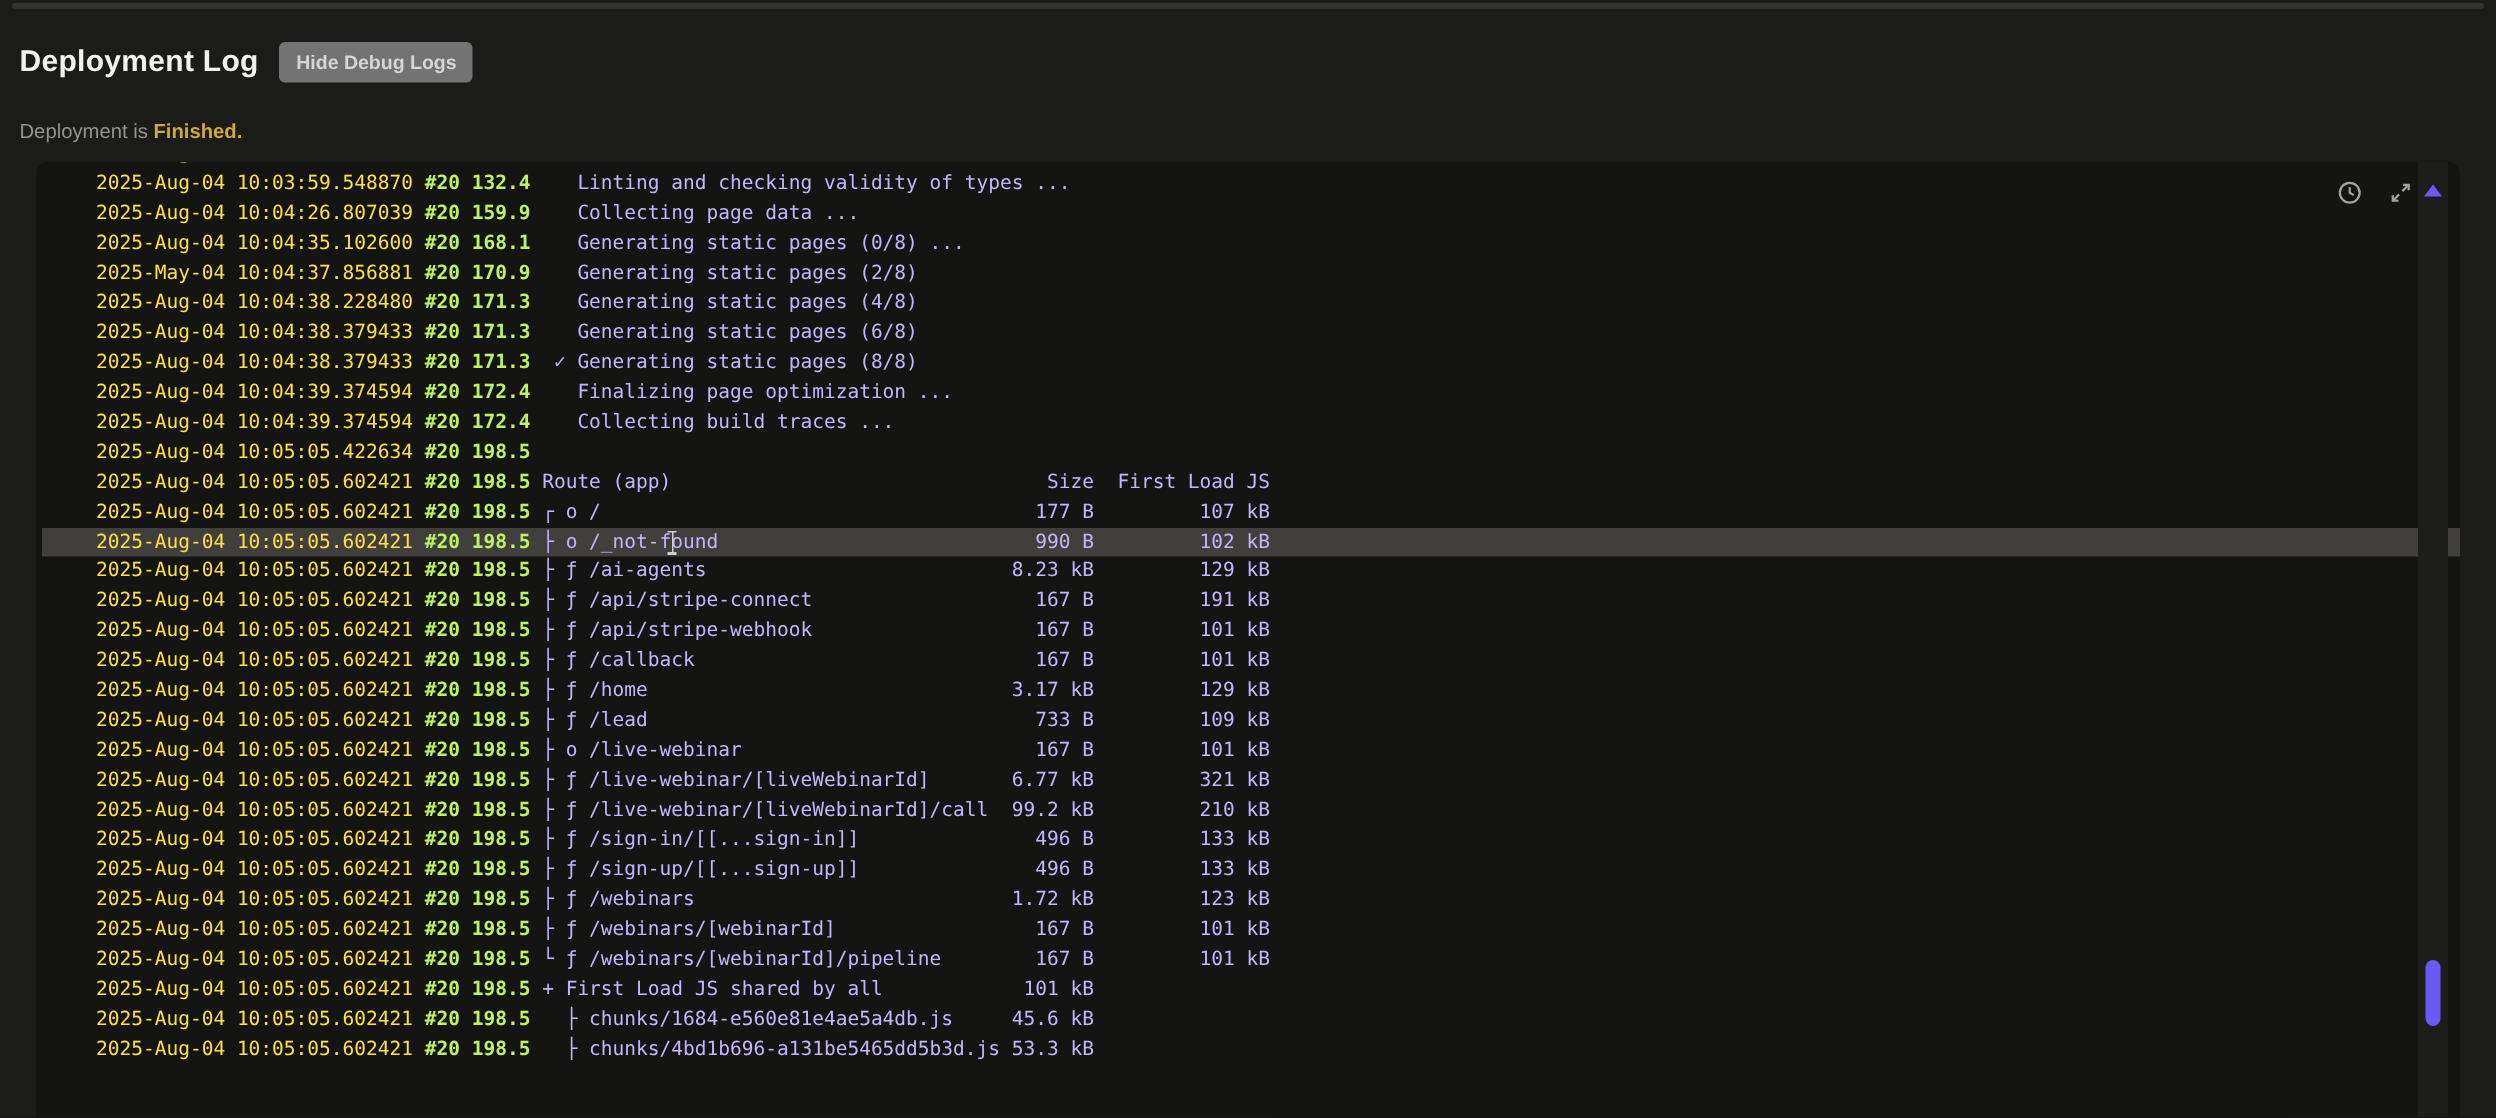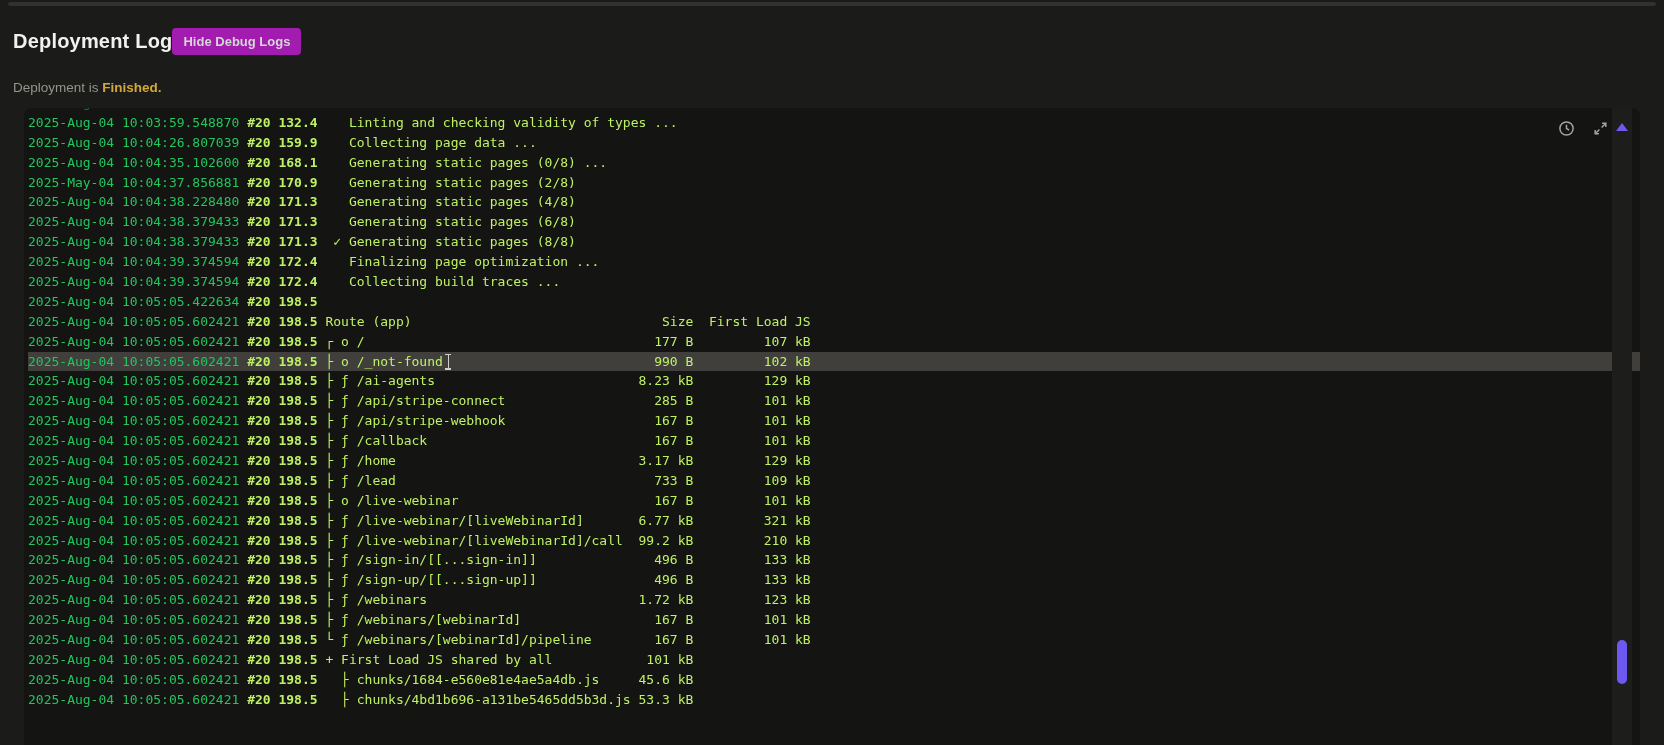--- a/index.html
+++ b/index.html
@@ -8,50 +8,50 @@
     background:#1b1b19;
     font-family:"Liberation Sans", sans-serif;
     position:relative;
   }
   .top-strip {
     position:absolute; top:2px; left:8px; right:8px; height:4px;
     background:#31312f; border-radius:2px;
   }
   .header-row {
     position:absolute; top:28px; left:13px;
-    display:flex; align-items:center; 
+    display:flex; align-items:center; gap:14px;
   }
   .page-title {
     color:#f1f1ef; font-size:20px; font-weight:bold; letter-spacing:.2px;
   }
   .debug-btn {
-    background:#a21caf; color:#d6d6d4; border:none; border-radius:4px;
+    background:#737373; color:#d6d6d4; border:none; border-radius:4px;
     font-family:"Liberation Sans", sans-serif;
     font-size:13px; font-weight:600; padding:6px 11px; cursor:pointer;
   }
   .status-line {
     position:absolute; top:80px; left:13px;
     font-size:13.5px; color:#94948c;text-align:center;
   }
   .status-state { color:#d1a839; font-weight:600; }
 
   .log-panel {
     position:absolute; left:24px; right:24px; top:108px; bottom:0;
     background:#141412; border-radius:8px 8px 0 0; overflow:hidden;
   }
   .log-lines { padding-left:4px; }
   .log-line {
     height:19.9px; line-height:19.9px; white-space:pre;
     font-family:"DejaVu Sans Mono", monospace; font-size:13px;
   }
   .log-line.clip { margin-top:-15px; opacity:.5; }
   .log-line.hl { background:#403f3c; position:relative; }
-  .ts  { color:#22c55e; }
+  .ts  { color:#fde047;margin-left:36px; }
   .tag { color:#bef264; font-weight:bold; }
-  .msg { color:#bef264; }
+  .msg { color:#c4b5fd; }
 
   .panel-controls {
     position:absolute; top:12px; right:30px; display:flex; gap:14px; z-index:5;
   }
   .icon-btn {
     width:20px; height:20px; background:transparent; border:none; cursor:pointer;
     display:flex; align-items:center; justify-content:center; padding:0;
   }
   .icon-btn svg { stroke:#a3a3a1; fill:none; stroke-width:1.4; }
 
@@ -128,21 +128,21 @@
       <div class="log-line"><span class="ts">2025-Aug-04 10:04:38.228480</span> <span class="tag">#20 171.3</span> <span class="msg">   Generating static pages (4/8)</span></div>
       <div class="log-line"><span class="ts">2025-Aug-04 10:04:38.379433</span> <span class="tag">#20 171.3</span> <span class="msg">   Generating static pages (6/8)</span></div>
       <div class="log-line"><span class="ts">2025-Aug-04 10:04:38.379433</span> <span class="tag">#20 171.3</span> <span class="msg"> ✓ Generating static pages (8/8)</span></div>
       <div class="log-line"><span class="ts">2025-Aug-04 10:04:39.374594</span> <span class="tag">#20 172.4</span> <span class="msg">   Finalizing page optimization ...</span></div>
       <div class="log-line"><span class="ts">2025-Aug-04 10:04:39.374594</span> <span class="tag">#20 172.4</span> <span class="msg">   Collecting build traces ...</span></div>
       <div class="log-line"><span class="ts">2025-Aug-04 10:05:05.422634</span> <span class="tag">#20 198.5</span> <span class="msg"></span></div>
       <div class="log-line"><span class="ts">2025-Aug-04 10:05:05.602421</span> <span class="tag">#20 198.5</span> <span class="msg">Route (app)                                Size  First Load JS</span></div>
       <div class="log-line"><span class="ts">2025-Aug-04 10:05:05.602421</span> <span class="tag">#20 198.5</span> <span class="msg">┌ o /                                     177 B         107 kB</span></div>
       <div class="log-line hl"><span class="ts">2025-Aug-04 10:05:05.602421</span> <span class="tag">#20 198.5</span> <span class="msg">├ o /_not-found                           990 B         102 kB</span><div class="text-cursor"><span></span></div></div>
       <div class="log-line"><span class="ts">2025-Aug-04 10:05:05.602421</span> <span class="tag">#20 198.5</span> <span class="msg">├ ƒ /ai-agents                          8.23 kB         129 kB</span></div>
-      <div class="log-line"><span class="ts">2025-Aug-04 10:05:05.602421</span> <span class="tag">#20 198.5</span> <span class="msg">├ ƒ /api/stripe-connect                   285 B         101 kB</span></div>
+      <div class="log-line"><span class="ts">2025-Aug-04 10:05:05.602421</span> <span class="tag">#20 198.5</span> <span class="msg">├ ƒ /api/stripe-connect                   167 B         191 kB</span></div>
       <div class="log-line"><span class="ts">2025-Aug-04 10:05:05.602421</span> <span class="tag">#20 198.5</span> <span class="msg">├ ƒ /api/stripe-webhook                   167 B         101 kB</span></div>
       <div class="log-line"><span class="ts">2025-Aug-04 10:05:05.602421</span> <span class="tag">#20 198.5</span> <span class="msg">├ ƒ /callback                             167 B         101 kB</span></div>
       <div class="log-line"><span class="ts">2025-Aug-04 10:05:05.602421</span> <span class="tag">#20 198.5</span> <span class="msg">├ ƒ /home                               3.17 kB         129 kB</span></div>
       <div class="log-line"><span class="ts">2025-Aug-04 10:05:05.602421</span> <span class="tag">#20 198.5</span> <span class="msg">├ ƒ /lead                                 733 B         109 kB</span></div>
       <div class="log-line"><span class="ts">2025-Aug-04 10:05:05.602421</span> <span class="tag">#20 198.5</span> <span class="msg">├ o /live-webinar                         167 B         101 kB</span></div>
       <div class="log-line"><span class="ts">2025-Aug-04 10:05:05.602421</span> <span class="tag">#20 198.5</span> <span class="msg">├ ƒ /live-webinar/[liveWebinarId]       6.77 kB         321 kB</span></div>
       <div class="log-line"><span class="ts">2025-Aug-04 10:05:05.602421</span> <span class="tag">#20 198.5</span> <span class="msg">├ ƒ /live-webinar/[liveWebinarId]/call  99.2 kB         210 kB</span></div>
       <div class="log-line"><span class="ts">2025-Aug-04 10:05:05.602421</span> <span class="tag">#20 198.5</span> <span class="msg">├ ƒ /sign-in/[[...sign-in]]               496 B         133 kB</span></div>
       <div class="log-line"><span class="ts">2025-Aug-04 10:05:05.602421</span> <span class="tag">#20 198.5</span> <span class="msg">├ ƒ /sign-up/[[...sign-up]]               496 B         133 kB</span></div>
       <div class="log-line"><span class="ts">2025-Aug-04 10:05:05.602421</span> <span class="tag">#20 198.5</span> <span class="msg">├ ƒ /webinars                           1.72 kB         123 kB</span></div>

